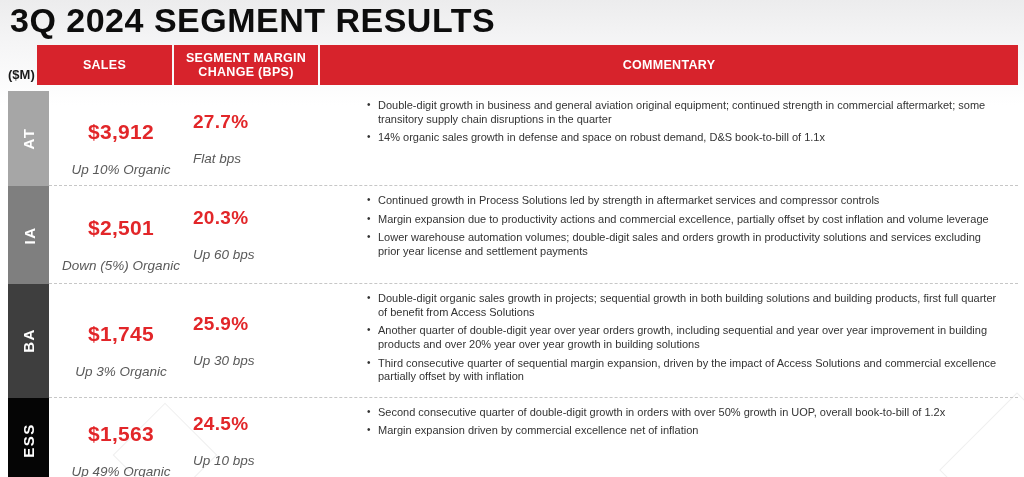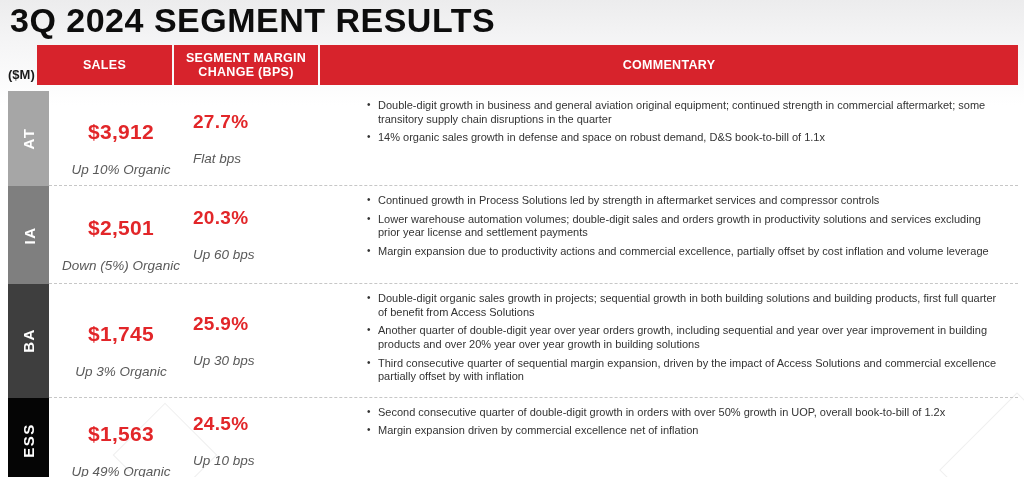--- a/index.html
+++ b/index.html
@@ -130,22 +130,22 @@
             <div class="val-sales">$2,501</div>
             <div class="sub-val">Down (5%) Organic</div>
           </div>
           <div class="cell-margin">
             <div class="val-margin">20.3%</div>
             <div class="sub-val">Up 60 bps</div>
           </div>
           <div class="cell-comment">
             <ul class="bullets">
               <li>Continued growth in Process Solutions led by strength in aftermarket services and compressor controls</li>
+              <li>Margin expansion due to productivity actions and commercial excellence, partially offset by cost inflation and volume leverage</li>
               <li>Lower warehouse automation volumes; double-digit sales and orders growth in productivity solutions and services excluding prior year license and settlement payments</li>
-              <li>Margin expansion due to productivity actions and commercial excellence, partially offset by cost inflation and volume leverage</li>
             </ul>
           </div>
         </div>
       </div>
 
       <div class="row seg-2">
         <div class="seg-label">
           <span>BA</span>
         </div>
         <div class="row-body">

